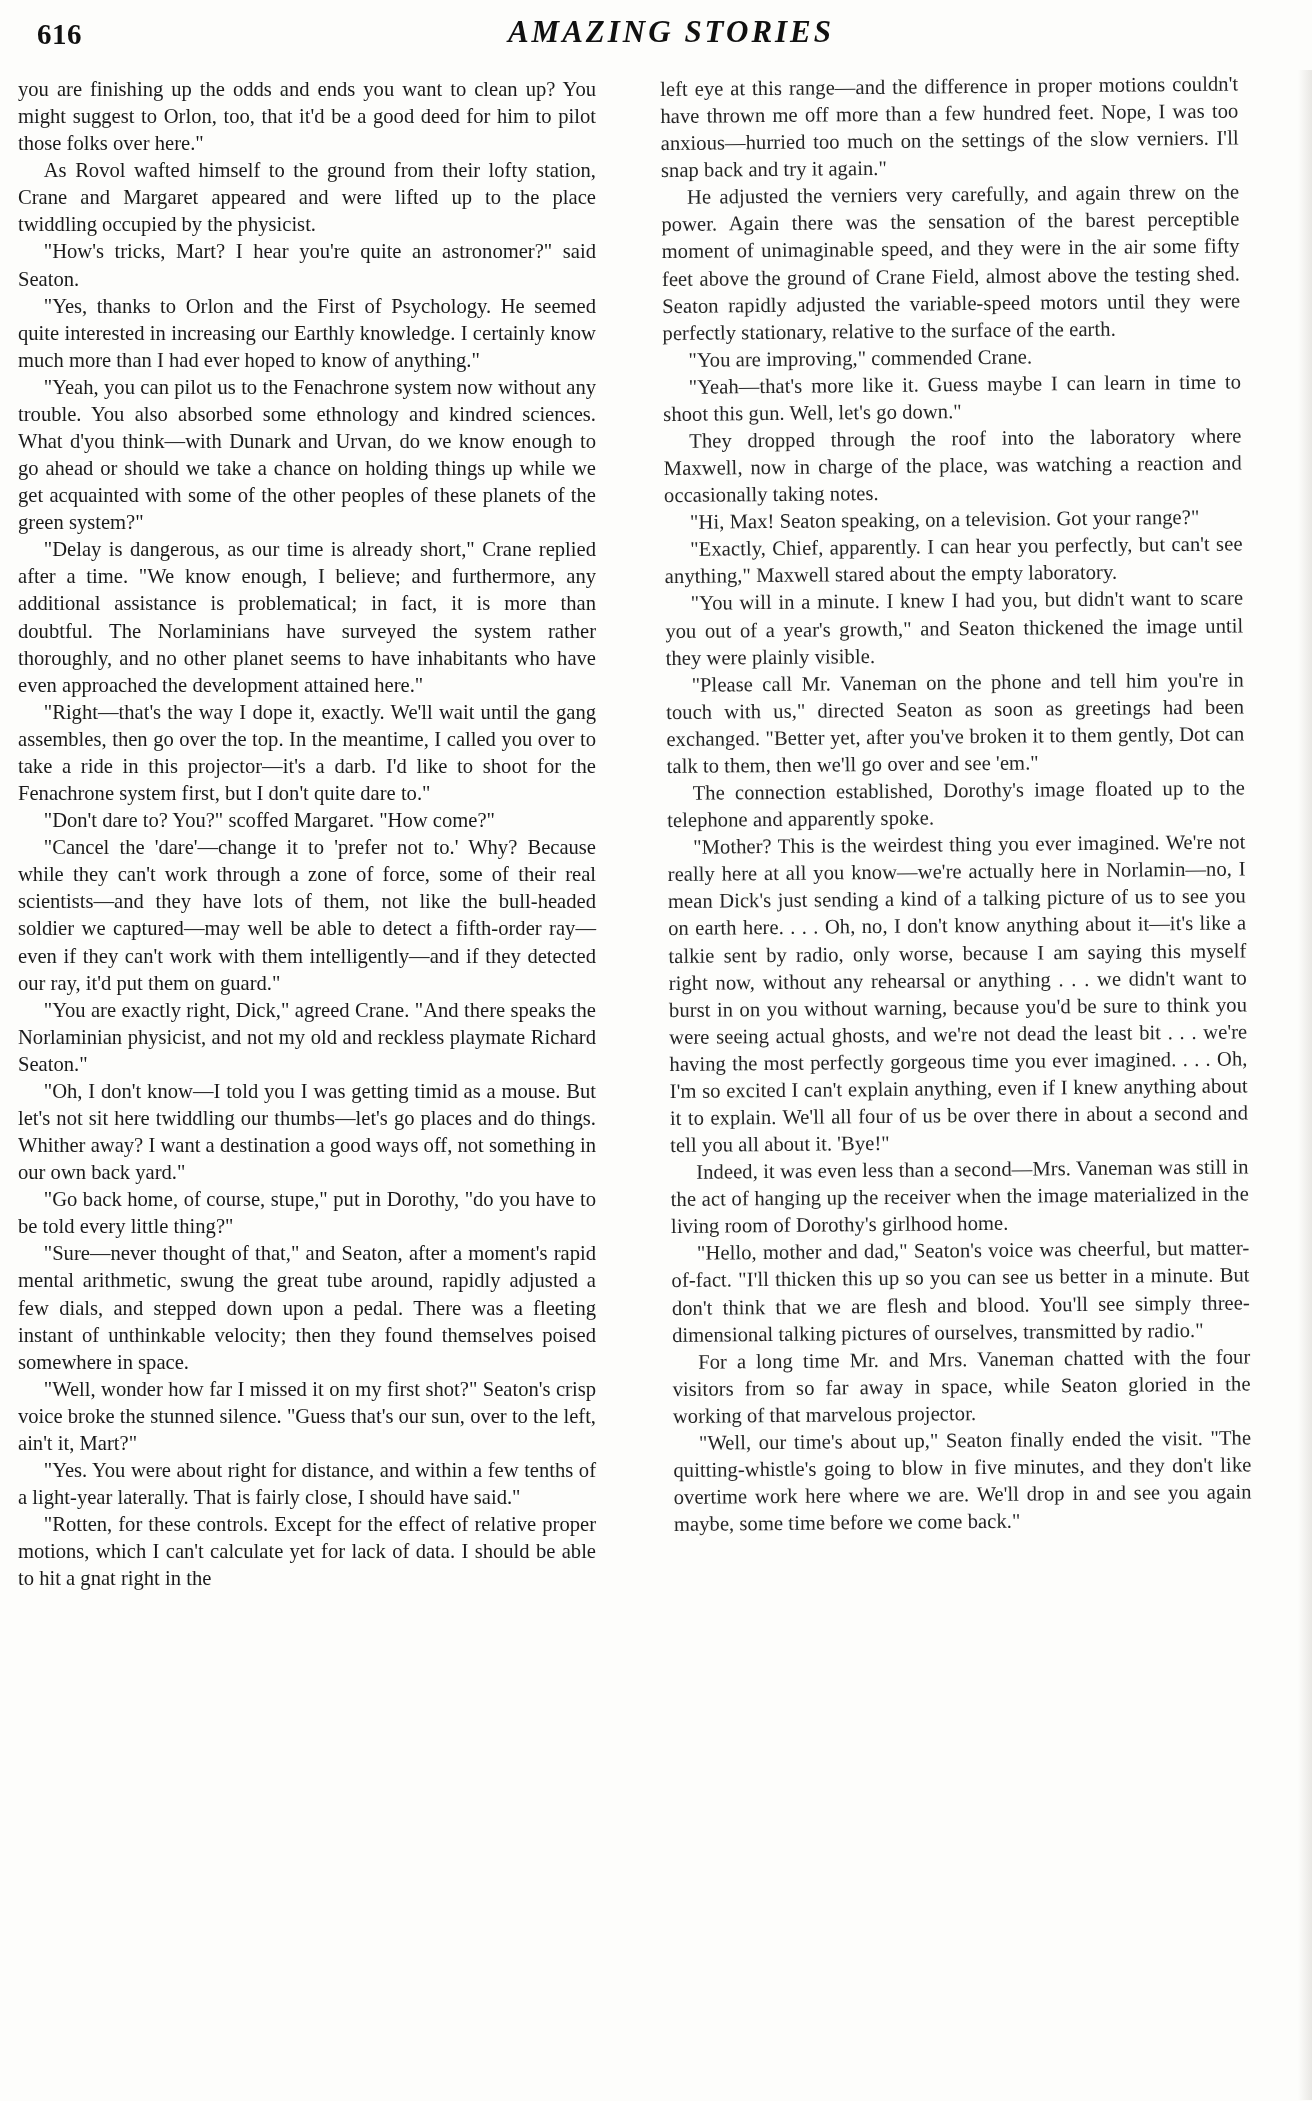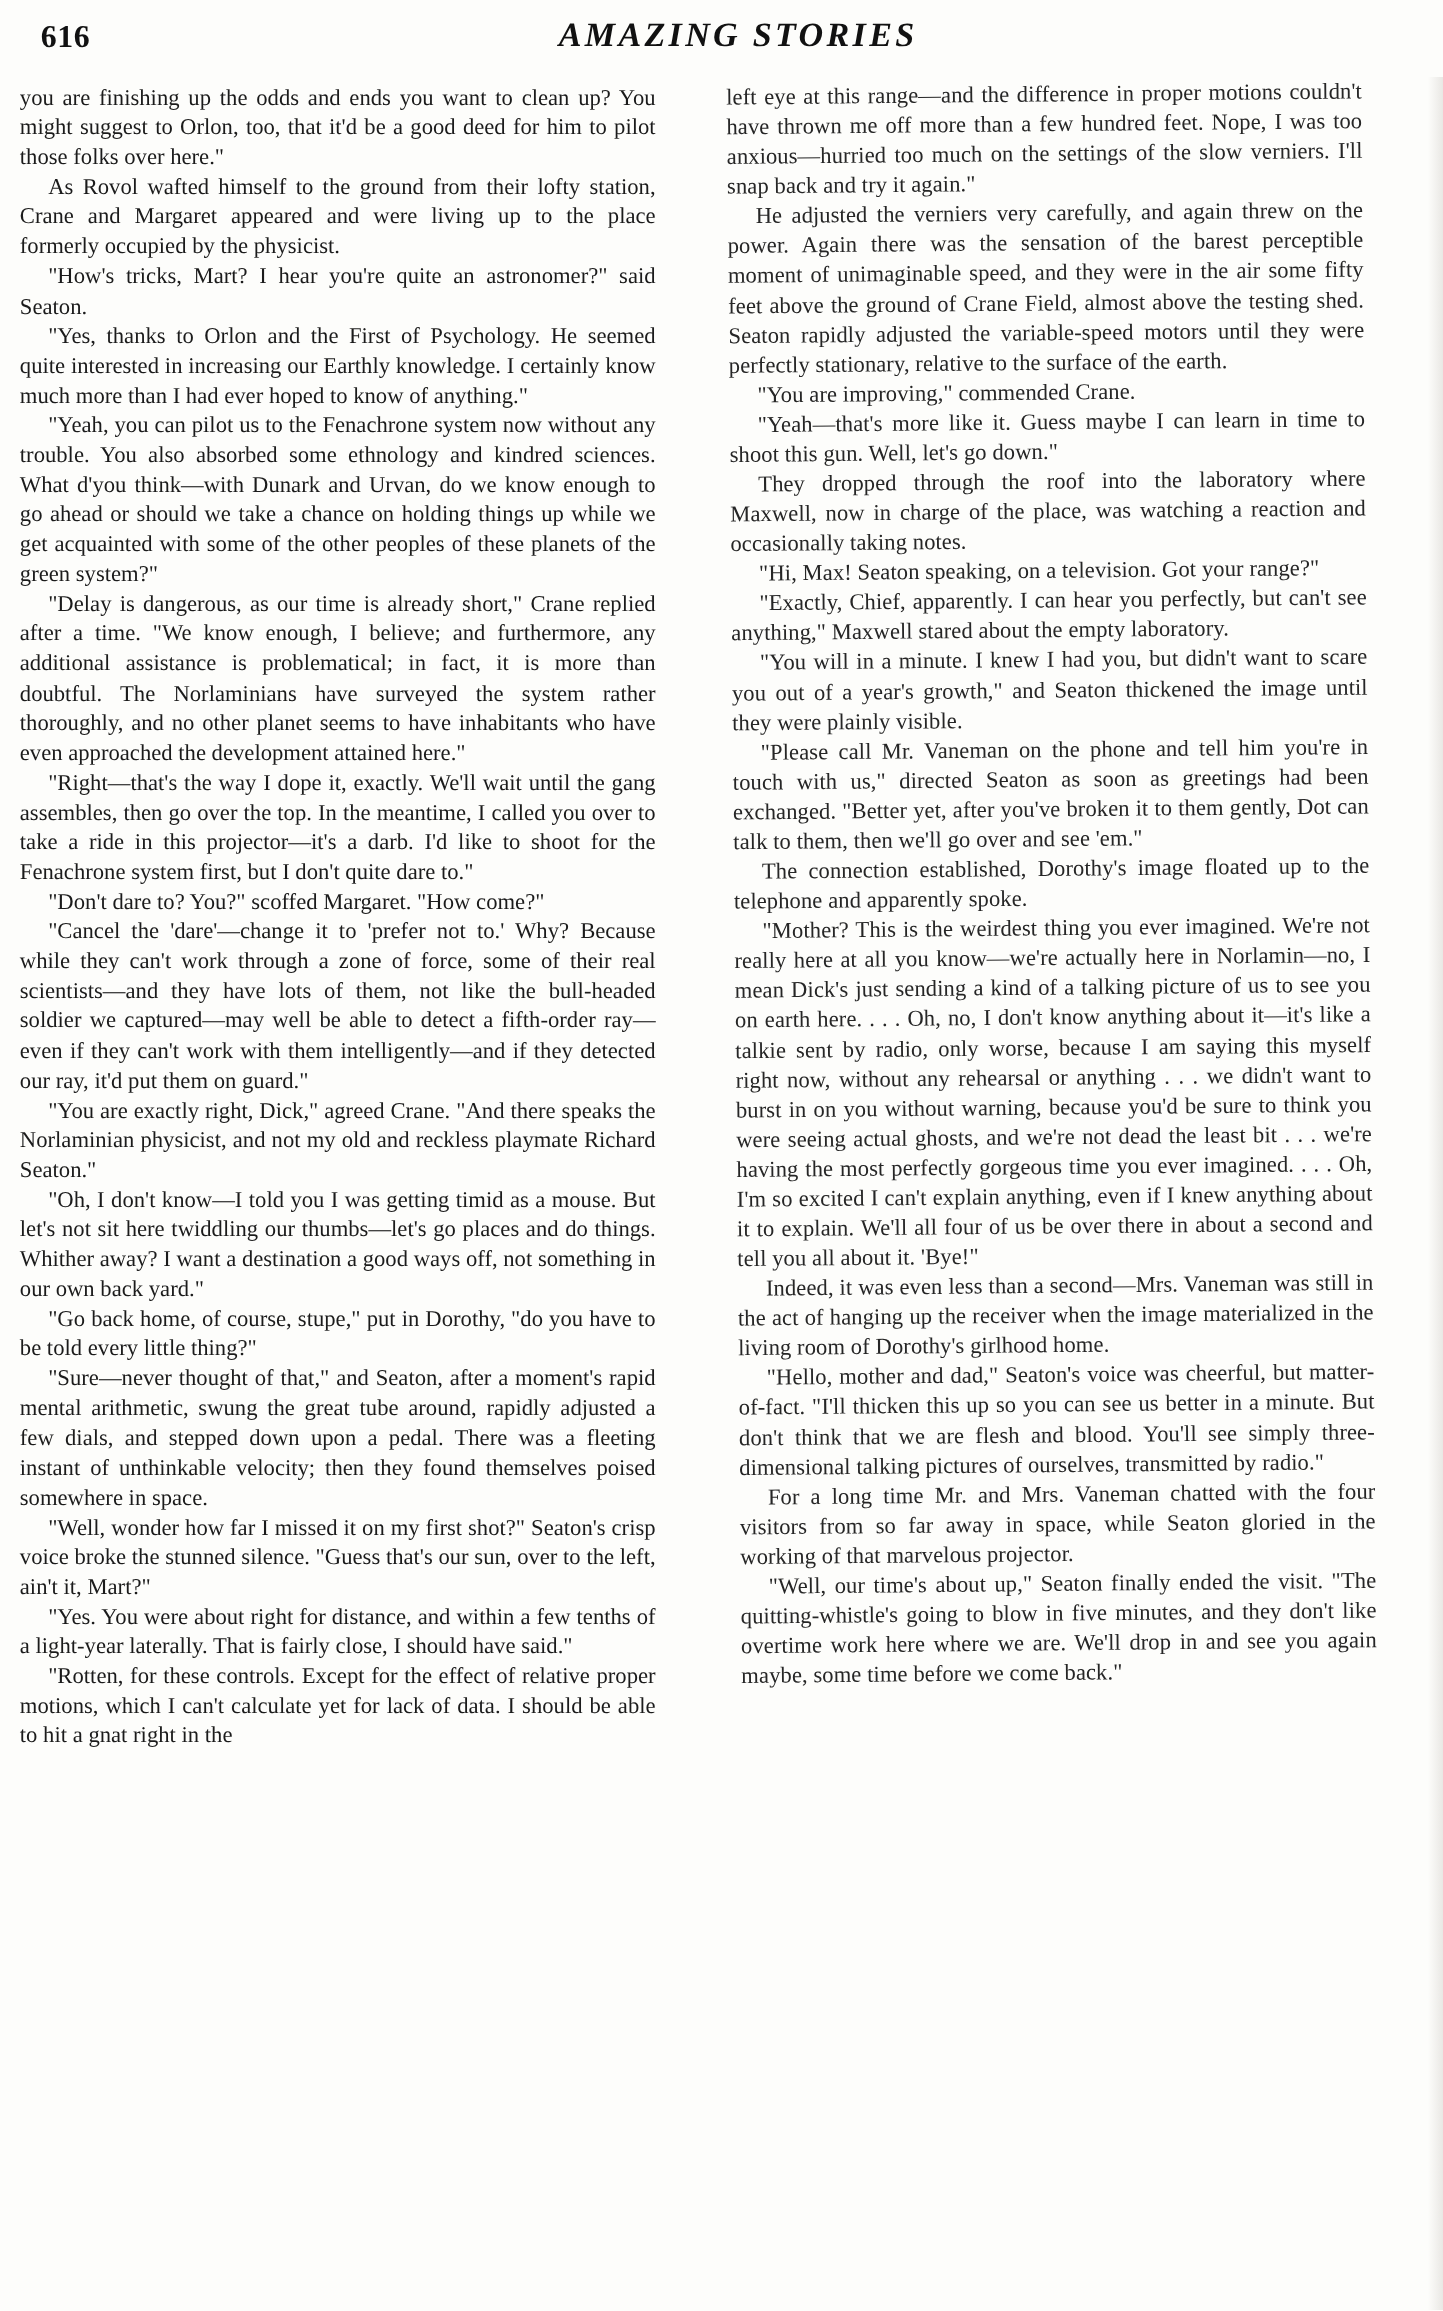--- a/index.html
+++ b/index.html
@@ -110,21 +110,21 @@
 <div class="page">
 
   <div class="header">
     <div class="folio">616</div>
     <div class="mag-title">AMAZING STORIES</div>
   </div>
   <div class="rule"></div>
 
   <div class="col col-left">
     <p class="noind">you are finishing up the odds and ends you want to clean up? You might suggest to Orlon, too, that it'd be a good deed for him to pilot those folks over here."</p>
-    <p>As Rovol wafted himself to the ground from their lofty station, Crane and Margaret appeared and were living up to the place formerly occupied by the physicist.</p>
+    <p>As Rovol wafted himself to the ground from their lofty station, Crane and Margaret appeared and were lifted up to the place twiddling occupied by the physicist.</p>
     <p>"How's tricks, Mart? I hear you're quite an astronomer?" said Seaton.</p>
     <p>"Yes, thanks to Orlon and the First of Psychology. He seemed quite interested in increasing our Earthly knowledge. I certainly know much more than I had ever hoped to know of anything."</p>
     <p>"Yeah, you can pilot us to the Fenachrone system now without any trouble. You also absorbed some ethnology and kindred sciences. What d'you think—with Dunark and Urvan, do we know enough to go ahead or should we take a chance on holding things up while we get acquainted with some of the other peoples of these planets of the green system?"</p>
     <p>"Delay is dangerous, as our time is already short," Crane replied after a time. "We know enough, I believe; and furthermore, any additional assistance is problematical; in fact, it is more than doubtful. The Norlaminians have surveyed the system rather thoroughly, and no other planet seems to have inhabitants who have even approached the development attained here."</p>
     <p>"Right—that's the way I dope it, exactly. We'll wait until the gang assembles, then go over the top. In the meantime, I called you over to take a ride in this projector—it's a darb. I'd like to shoot for the Fenachrone system first, but I don't quite dare to."</p>
     <p>"Don't dare to? You?" scoffed Margaret. "How come?"</p>
     <p>"Cancel the 'dare'—change it to 'prefer not to.' Why? Because while they can't work through a zone of force, some of their real scientists—and they have lots of them, not like the bull-headed soldier we captured—may well be able to detect a fifth-order ray—even if they can't work with them intelligently—and if they detected our ray, it'd put them on guard."</p>
     <p>"You are exactly right, Dick," agreed Crane. "And there speaks the Norlaminian physicist, and not my old and reckless playmate Richard Seaton."</p>
     <p>"Oh, I don't know—I told you I was getting timid as a mouse. But let's not sit here twiddling our thumbs—let's go places and do things. Whither away? I want a destination a good ways off, not something in our own back yard."</p>
     <p>"Go back home, of course, stupe," put in Dorothy, "do you have to be told every little thing?"</p>

